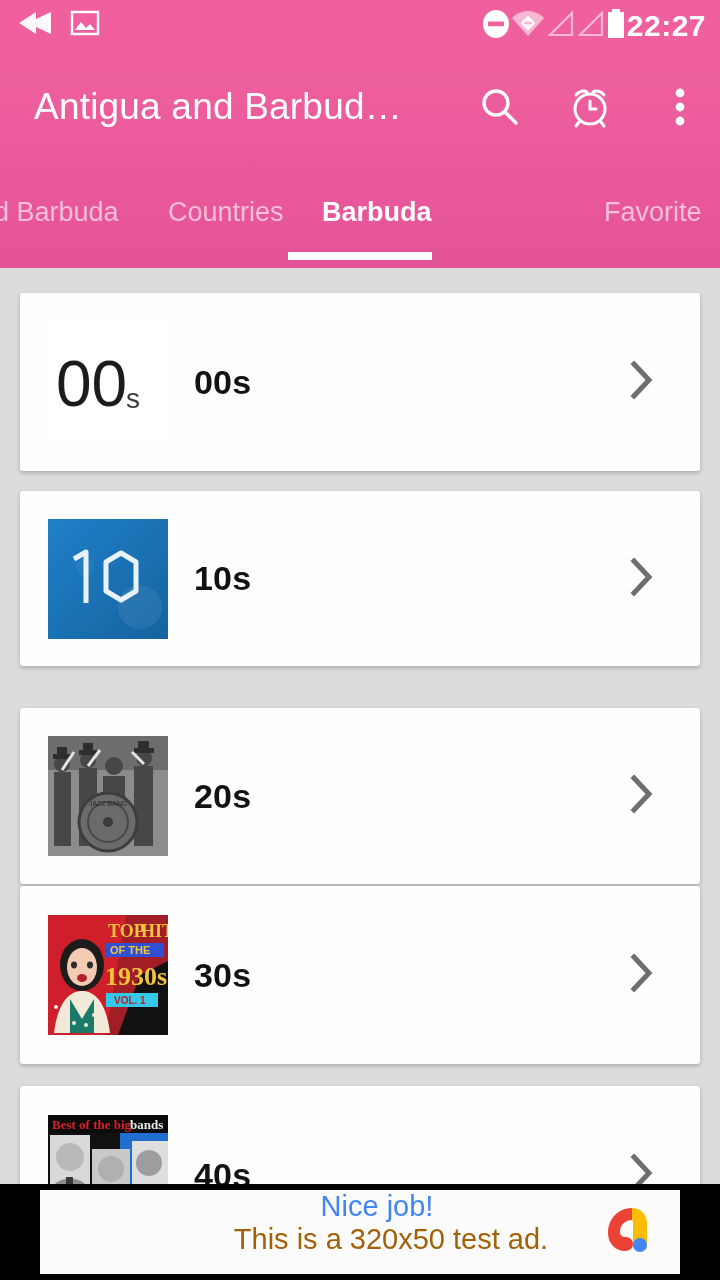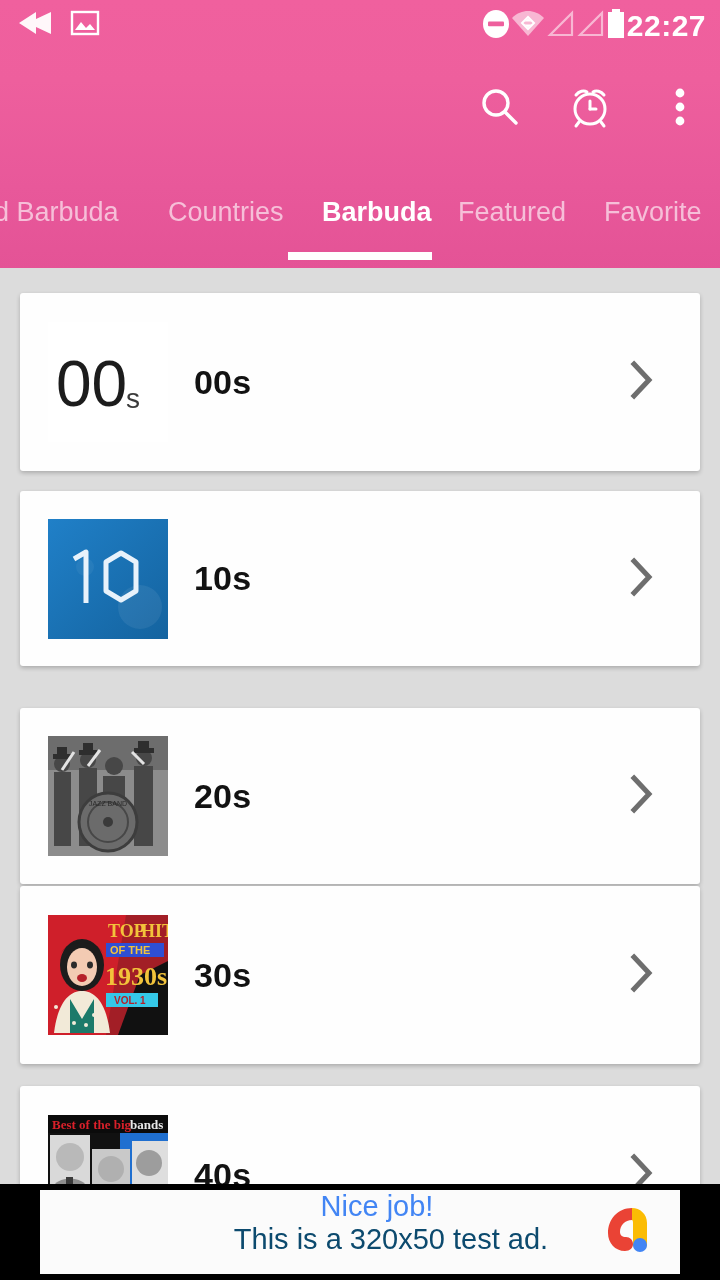--- a/index.html
+++ b/index.html
@@ -64,21 +64,21 @@
   .t30 { background:#c8202a; }
   .t40 { background:#0c0c0c; }
 
   
   .adzone { position:absolute; left:0; bottom:0; width:720px; height:96px; background:#000; }
   .adbanner {
     position:absolute; left:40px; top:6px; width:640px; height:84px; background:#fbfbfb;
     display:flex; align-items:center;flex-direction:column;
   }
   .ad-cta { color:#4285f4; font-size:29px; margin-left:34px; white-space:nowrap; }
-  .ad-text { color:#0c4a6e; font-size:29px; margin-left:62px; white-space:nowrap; }
+  .ad-text { color:#a16207; font-size:29px; margin-left:62px; white-space:nowrap; }
   .ad-logo { position:absolute; right:22px; top:50%; transform:translateY(-50%); }
 </style>
 </head>
 <body>
 
 <div class="phone">
 
   <div class="appbar">
 
     <div class="statusbar">
@@ -125,20 +125,21 @@
           <svg width="22" height="32" viewBox="0 0 22 32">
             <rect x="7" y="1" width="8" height="3.5" fill="#fff"></rect>
             <rect x="3" y="4" width="16" height="26" fill="#fff"></rect>
           </svg>
         </span>
         <span class="sb-time">22:27</span>
       </div>
     </div>
 
     <div class="titlerow">
+      <div class="apptitle">Antigua and Barbud…</div>
       <div class="actions">
         <div class="act">
           <svg width="46" height="46" viewBox="0 0 46 46">
             <circle cx="19" cy="19" r="12" fill="none" stroke="#fff" stroke-width="3.4"></circle>
             <line x1="28" y1="28" x2="39" y2="39" stroke="#fff" stroke-width="3.4" stroke-linecap="round"></line>
           </svg>
         </div>
         <div class="act">
           <svg width="48" height="48" viewBox="0 0 48 48">
             <circle cx="24" cy="26" r="15" fill="none" stroke="#fff" stroke-width="3"></circle>
@@ -157,21 +158,20 @@
             <circle cx="7" cy="37" r="4.4" fill="#fff"></circle>
           </svg>
         </div>
       </div>
     </div>
 
     <div class="tabs">
       <div class="tab" style="left:-36px;">and Barbuda</div>
       <div class="tab" style="left:168px;">Countries</div>
       <div class="tab active" style="left:322px;">Barbuda</div>
-      <div class="tab" style="left:458px;">Featured</div>
       <div class="tab" style="left:604px;">Favorite</div>
     </div>
     <div class="tab-indicator"></div>
   </div>
 
   <div class="list">
 
     <div class="card" style="top:25px; height:178px;">
       <div class="thumb-wrap">
         <div class="thumb t00">

